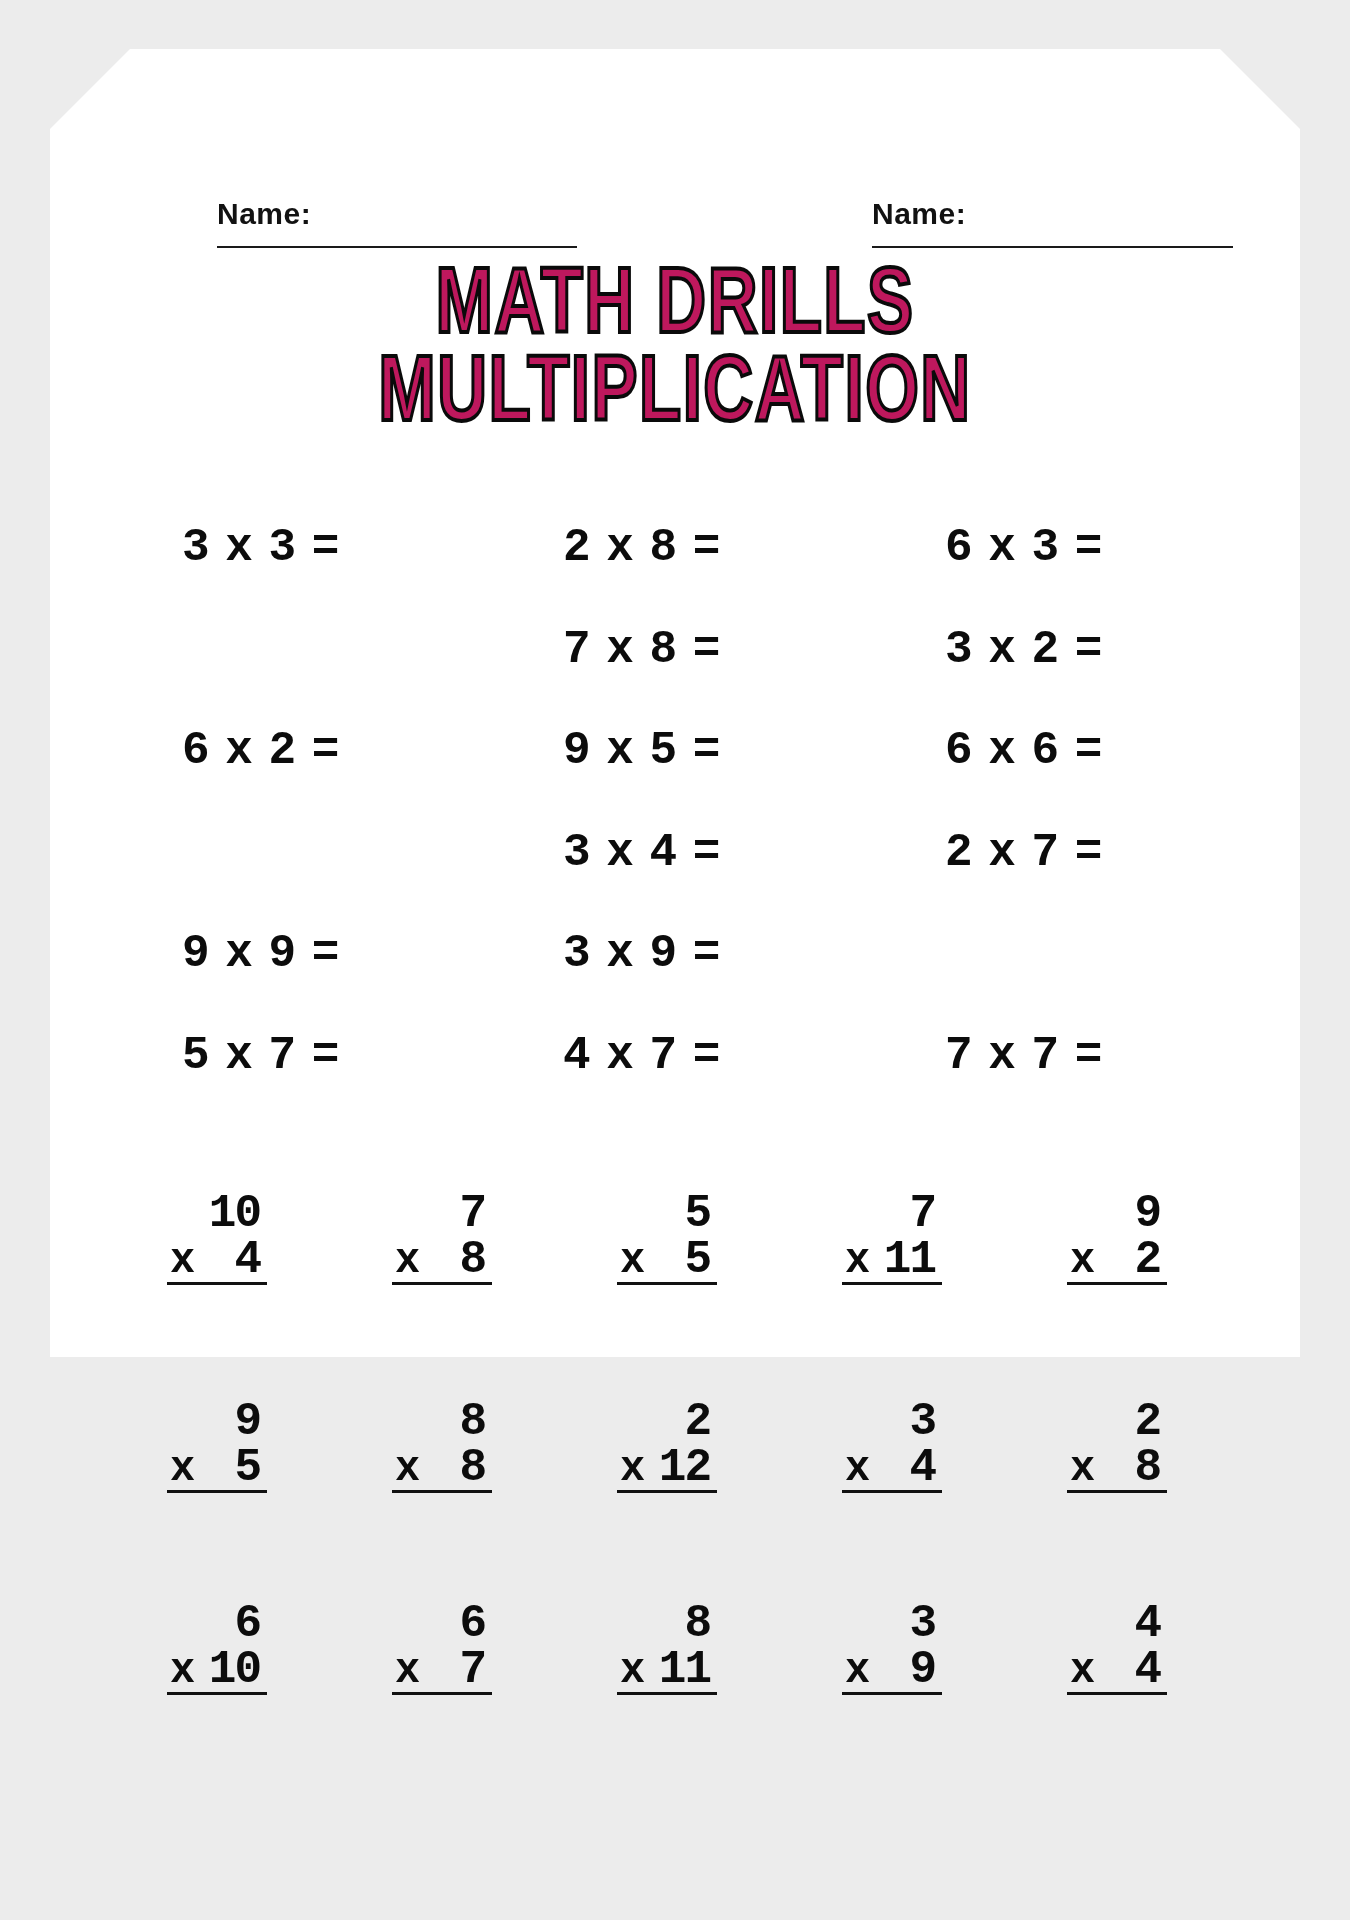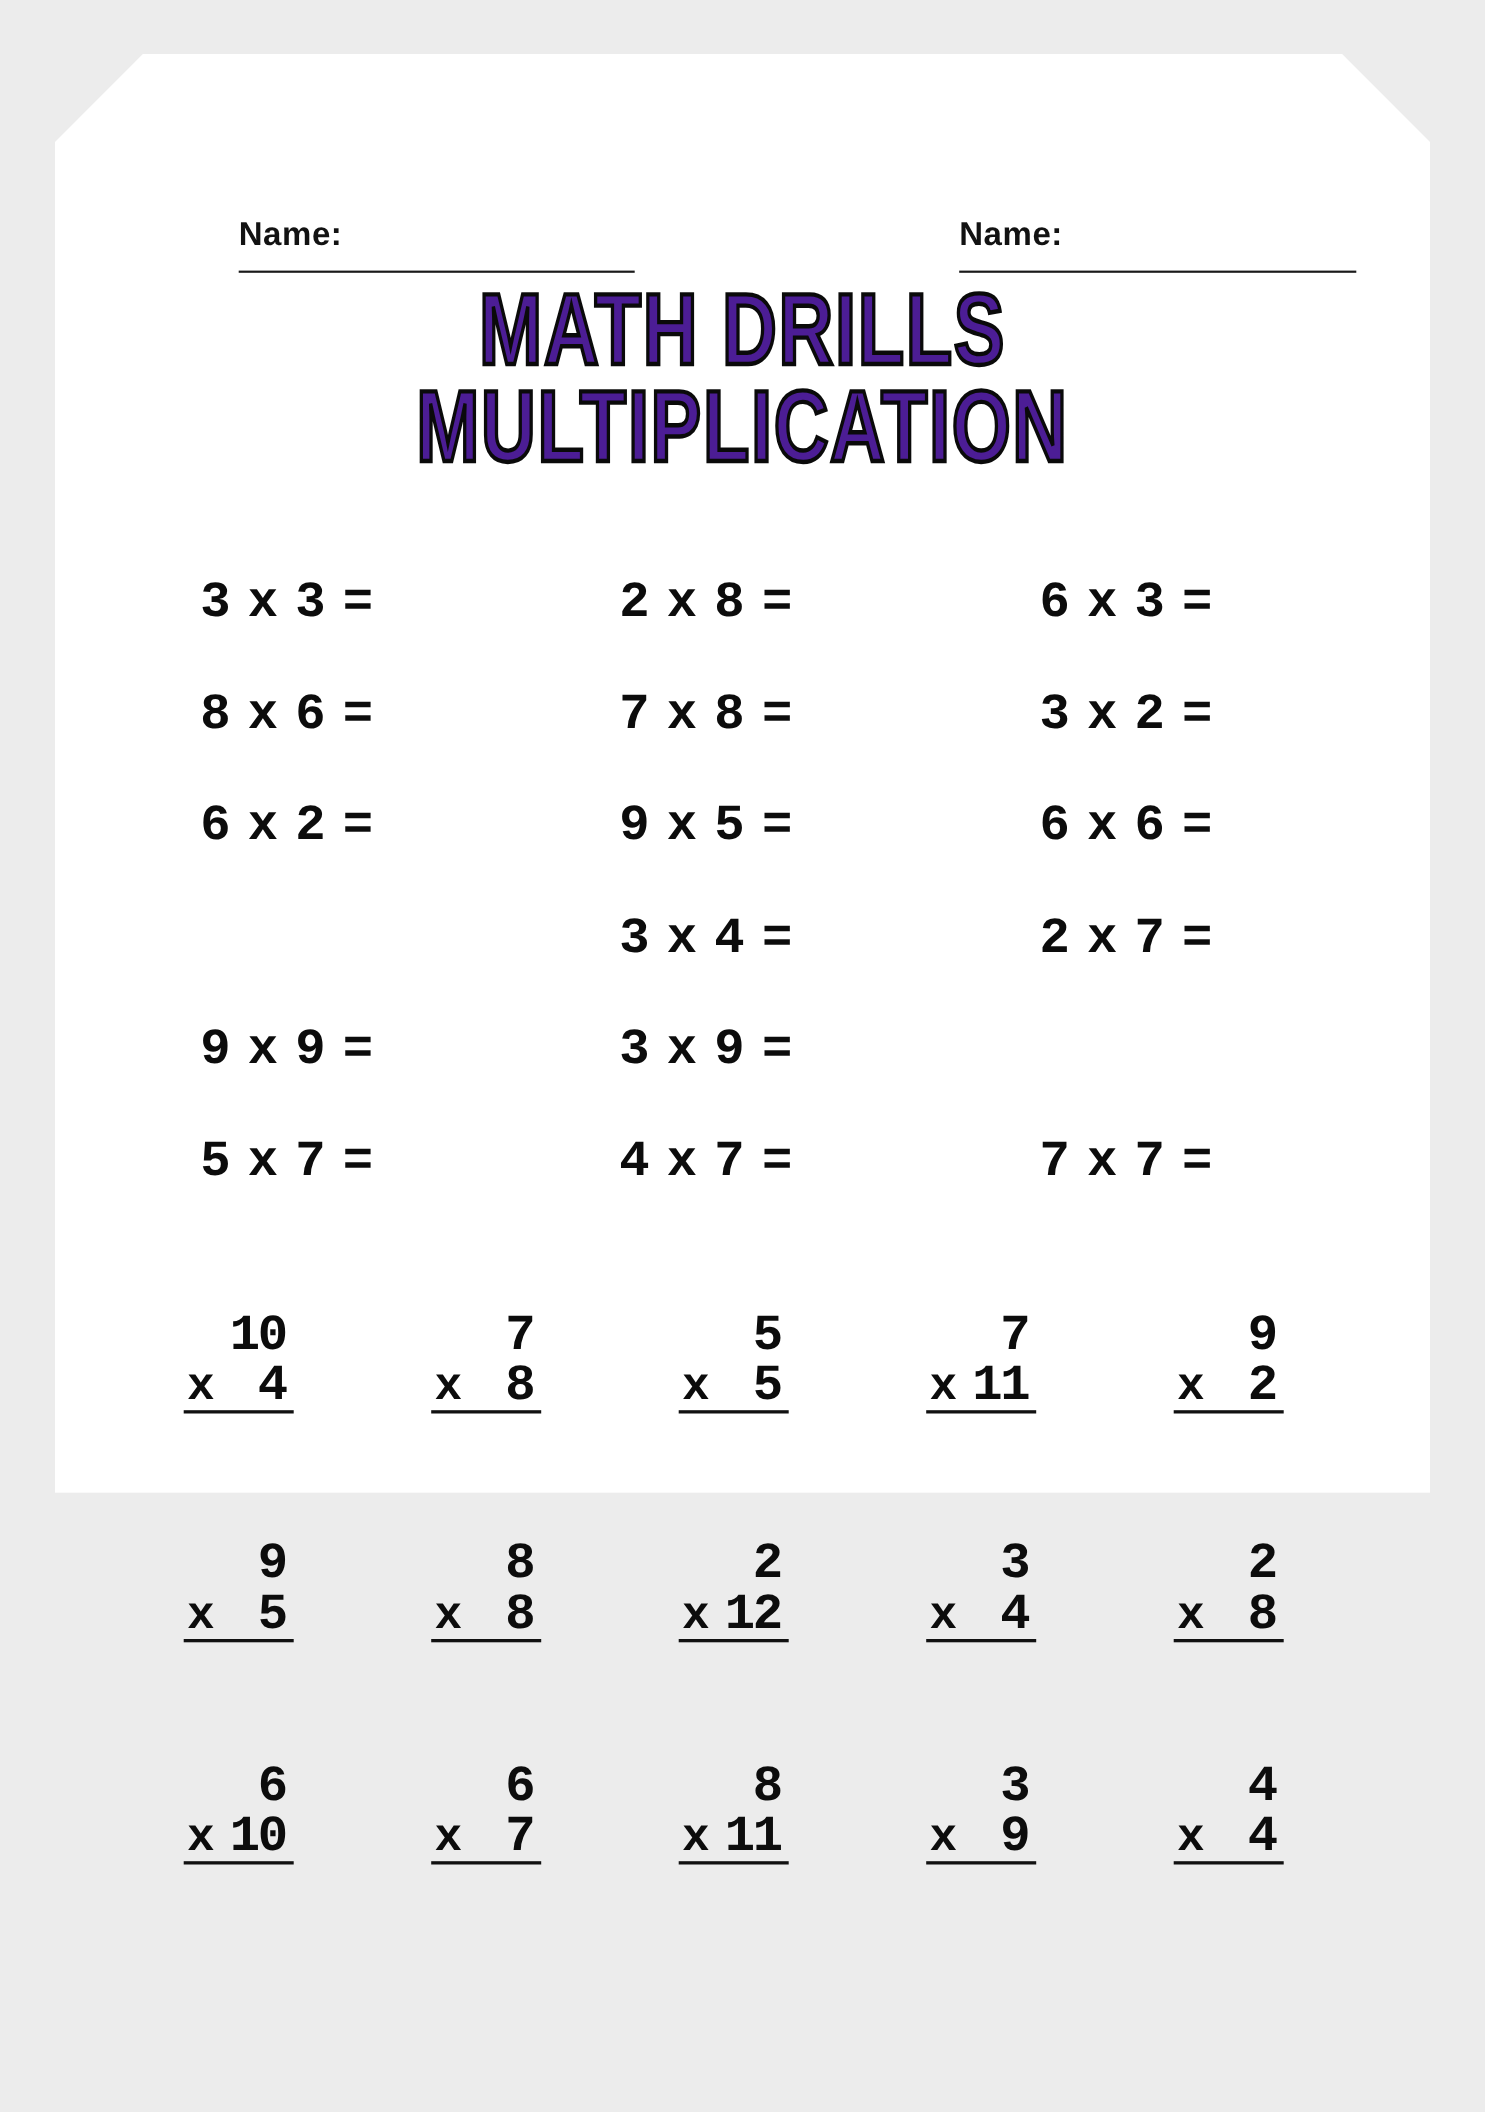--- a/index.html
+++ b/index.html
@@ -18,21 +18,21 @@
     font-family:"Liberation Sans", sans-serif;
     font-weight:bold;font-size:30px;letter-spacing:.5px;color:#121212;
     white-space:nowrap;
   }
   .name-label{left:167px;top:148px;}
   .date-label{left:822px;top:148px;}
   .field-line{position:absolute;height:0;border-top:2px solid #1a1a1a;}
   .name-line{left:167px;top:197px;width:360px;}
   .date-line{left:822px;top:197px;width:361px;}
   .title{
-    position:absolute;left:0;top:256px;width:1350px;text-align:center;color:#4c1d95;
+    position:absolute;left:0;top:256px;width:1350px;text-align:center;color:#be185d;
   }
   .title-line{
     display:block;height:88px;line-height:88px;
     font-family:"Liberation Sans", sans-serif;
     font-weight:bold;font-size:92px;letter-spacing:2px;
     -webkit-text-stroke:4px #0a0a0a;
     transform:scaleX(.75);transform-origin:50% 50%;
     white-space:nowrap;
   }
   .problem-font{
@@ -71,21 +71,20 @@
 
 <div class="title">
   <span class="title-line">MATH DRILLS</span>
   <span class="title-line">MULTIPLICATION</span>
 </div>
 
 <div class="h-problems problem-font">
     <div class="hcell" style="left: 0px; top: 0px;">3 x 3 =</div>
     <div class="hcell" style="left: 381px; top: 0px;">2 x 8 =</div>
     <div class="hcell" style="left: 763px; top: 0px;">6 x 3 =</div>
-    <div class="hcell" style="left: 0px; top: 102px;">8 x 6 =</div>
     <div class="hcell" style="left: 381px; top: 102px;">7 x 8 =</div>
     <div class="hcell" style="left: 763px; top: 102px;">3 x 2 =</div>
     <div class="hcell" style="left: 0px; top: 203px;">6 x 2 =</div>
     <div class="hcell" style="left: 381px; top: 203px;">9 x 5 =</div>
     <div class="hcell" style="left: 763px; top: 203px;">6 x 6 =</div>
     <div class="hcell" style="left: 381px; top: 305px;">3 x 4 =</div>
     <div class="hcell" style="left: 763px; top: 305px;">2 x 7 =</div>
     <div class="hcell" style="left: 0px; top: 406px;">9 x 9 =</div>
     <div class="hcell" style="left: 381px; top: 406px;">3 x 9 =</div>
     <div class="hcell" style="left: 0px; top: 508px;">5 x 7 =</div>

